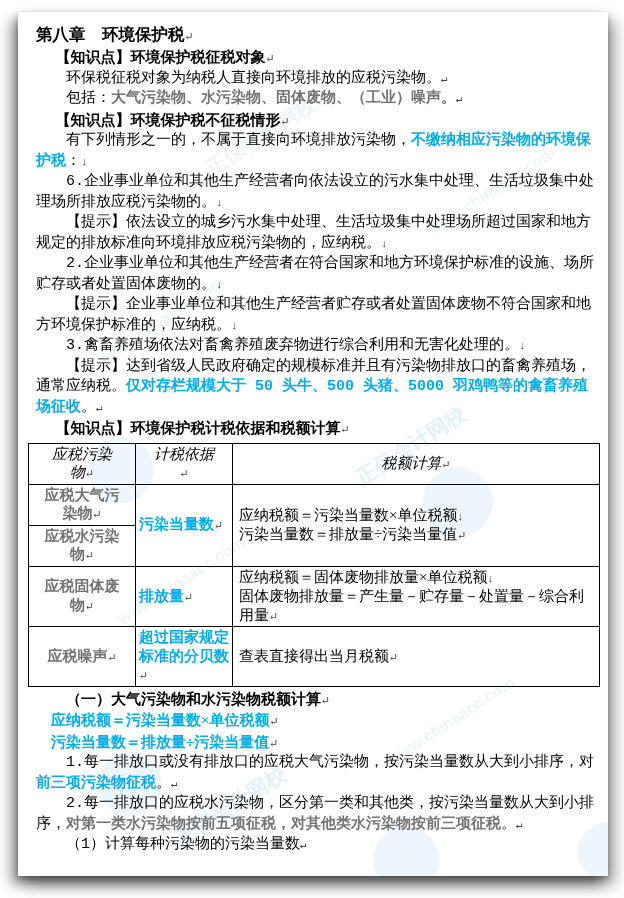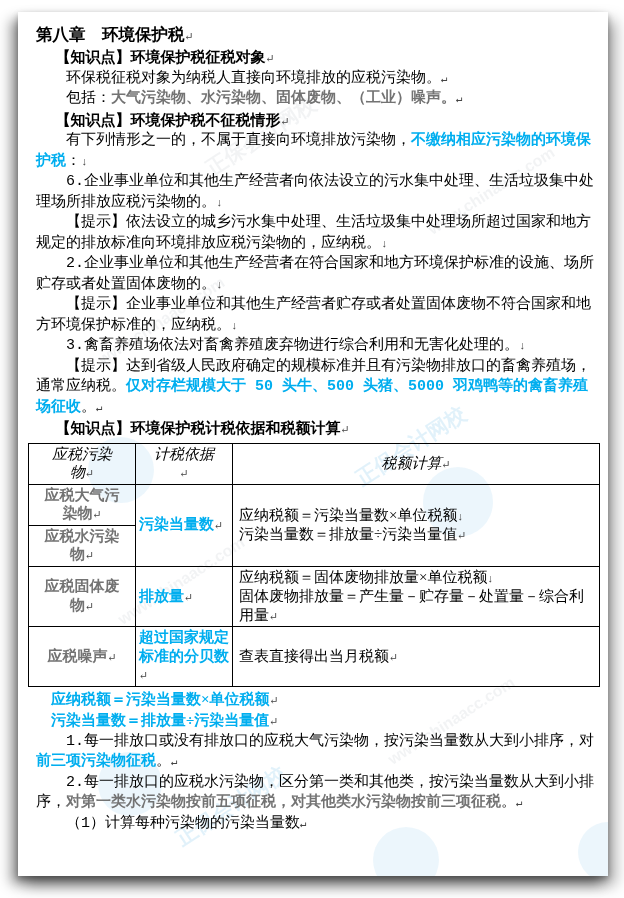--- a/index.html
+++ b/index.html
@@ -141,19 +141,20 @@
             </td>
             <td class="c2">
               <div class="cline"><span class="run b">超过国家规定标准的分贝数</span><span class="run pm">↵</span></div>
             </td>
             <td class="c3">
               <div class="cline"><span class="run k">查表直接得出当月税额</span><span class="run pm">↵</span></div>
             </td>
           </tr>
         </tbody>
       </table>
+      <div class="h2"><span class="run hb">（一）大气污染物和水污染物税额计算</span><span class="run pm">↵</span></div>
       <div class="formula"><span class="run b">应纳税额＝污染当量数×单位税额</span><span class="run pm">↵</span></div>
       <div class="formula"><span class="run b">污染当量数＝排放量÷污染当量值</span><span class="run pm">↵</span></div>
       <div class="para"><span class="run k">1.每一排放口或没有排放口的应税大气污染物，按污染当量数从大到小排序，对</span><span class="run b">前三项污染物征税</span><span class="run k">。</span><span class="run pm">↵</span></div>
       <div class="para"><span class="run k">2.每一排放口的应税水污染物，区分第一类和其他类，按污染当量数从大到小排序，</span><span class="run r">对第一类水污染物按前五项征税，对其他类水污染物按前三项征税</span><span class="run k">。</span><span class="run pm">↵</span></div>
       <div class="para"><span class="run k">（1）计算每种污染物的污染当量数</span><span class="run pm">↵</span></div>
     </div>
 </div>
 
 </body></html>

